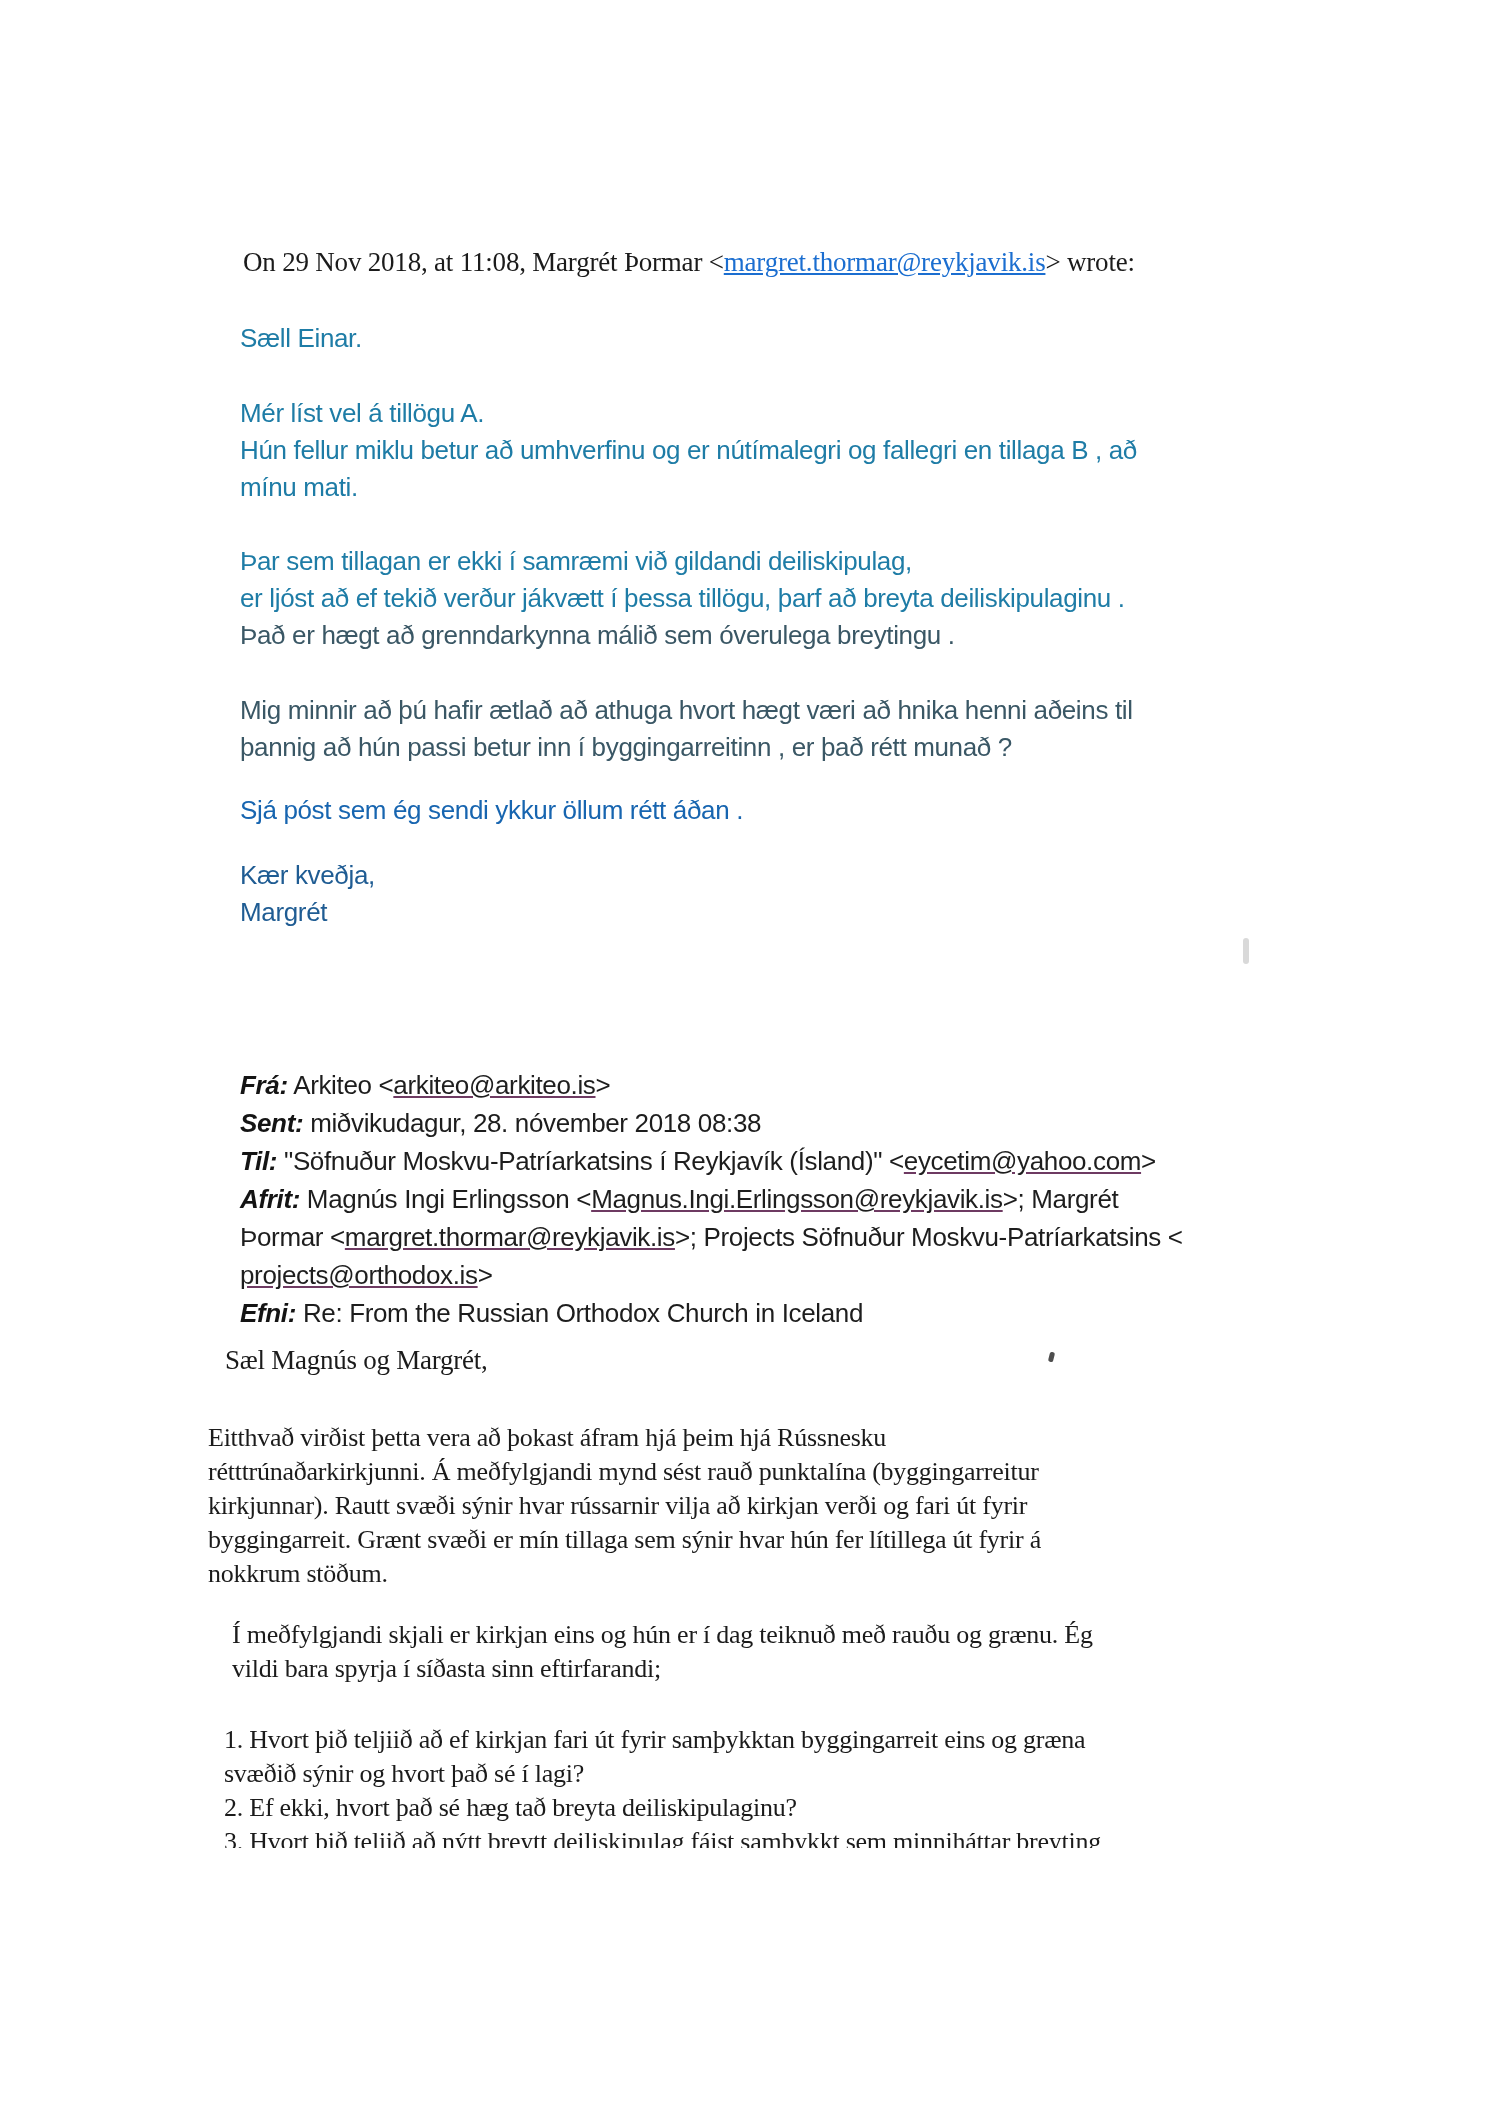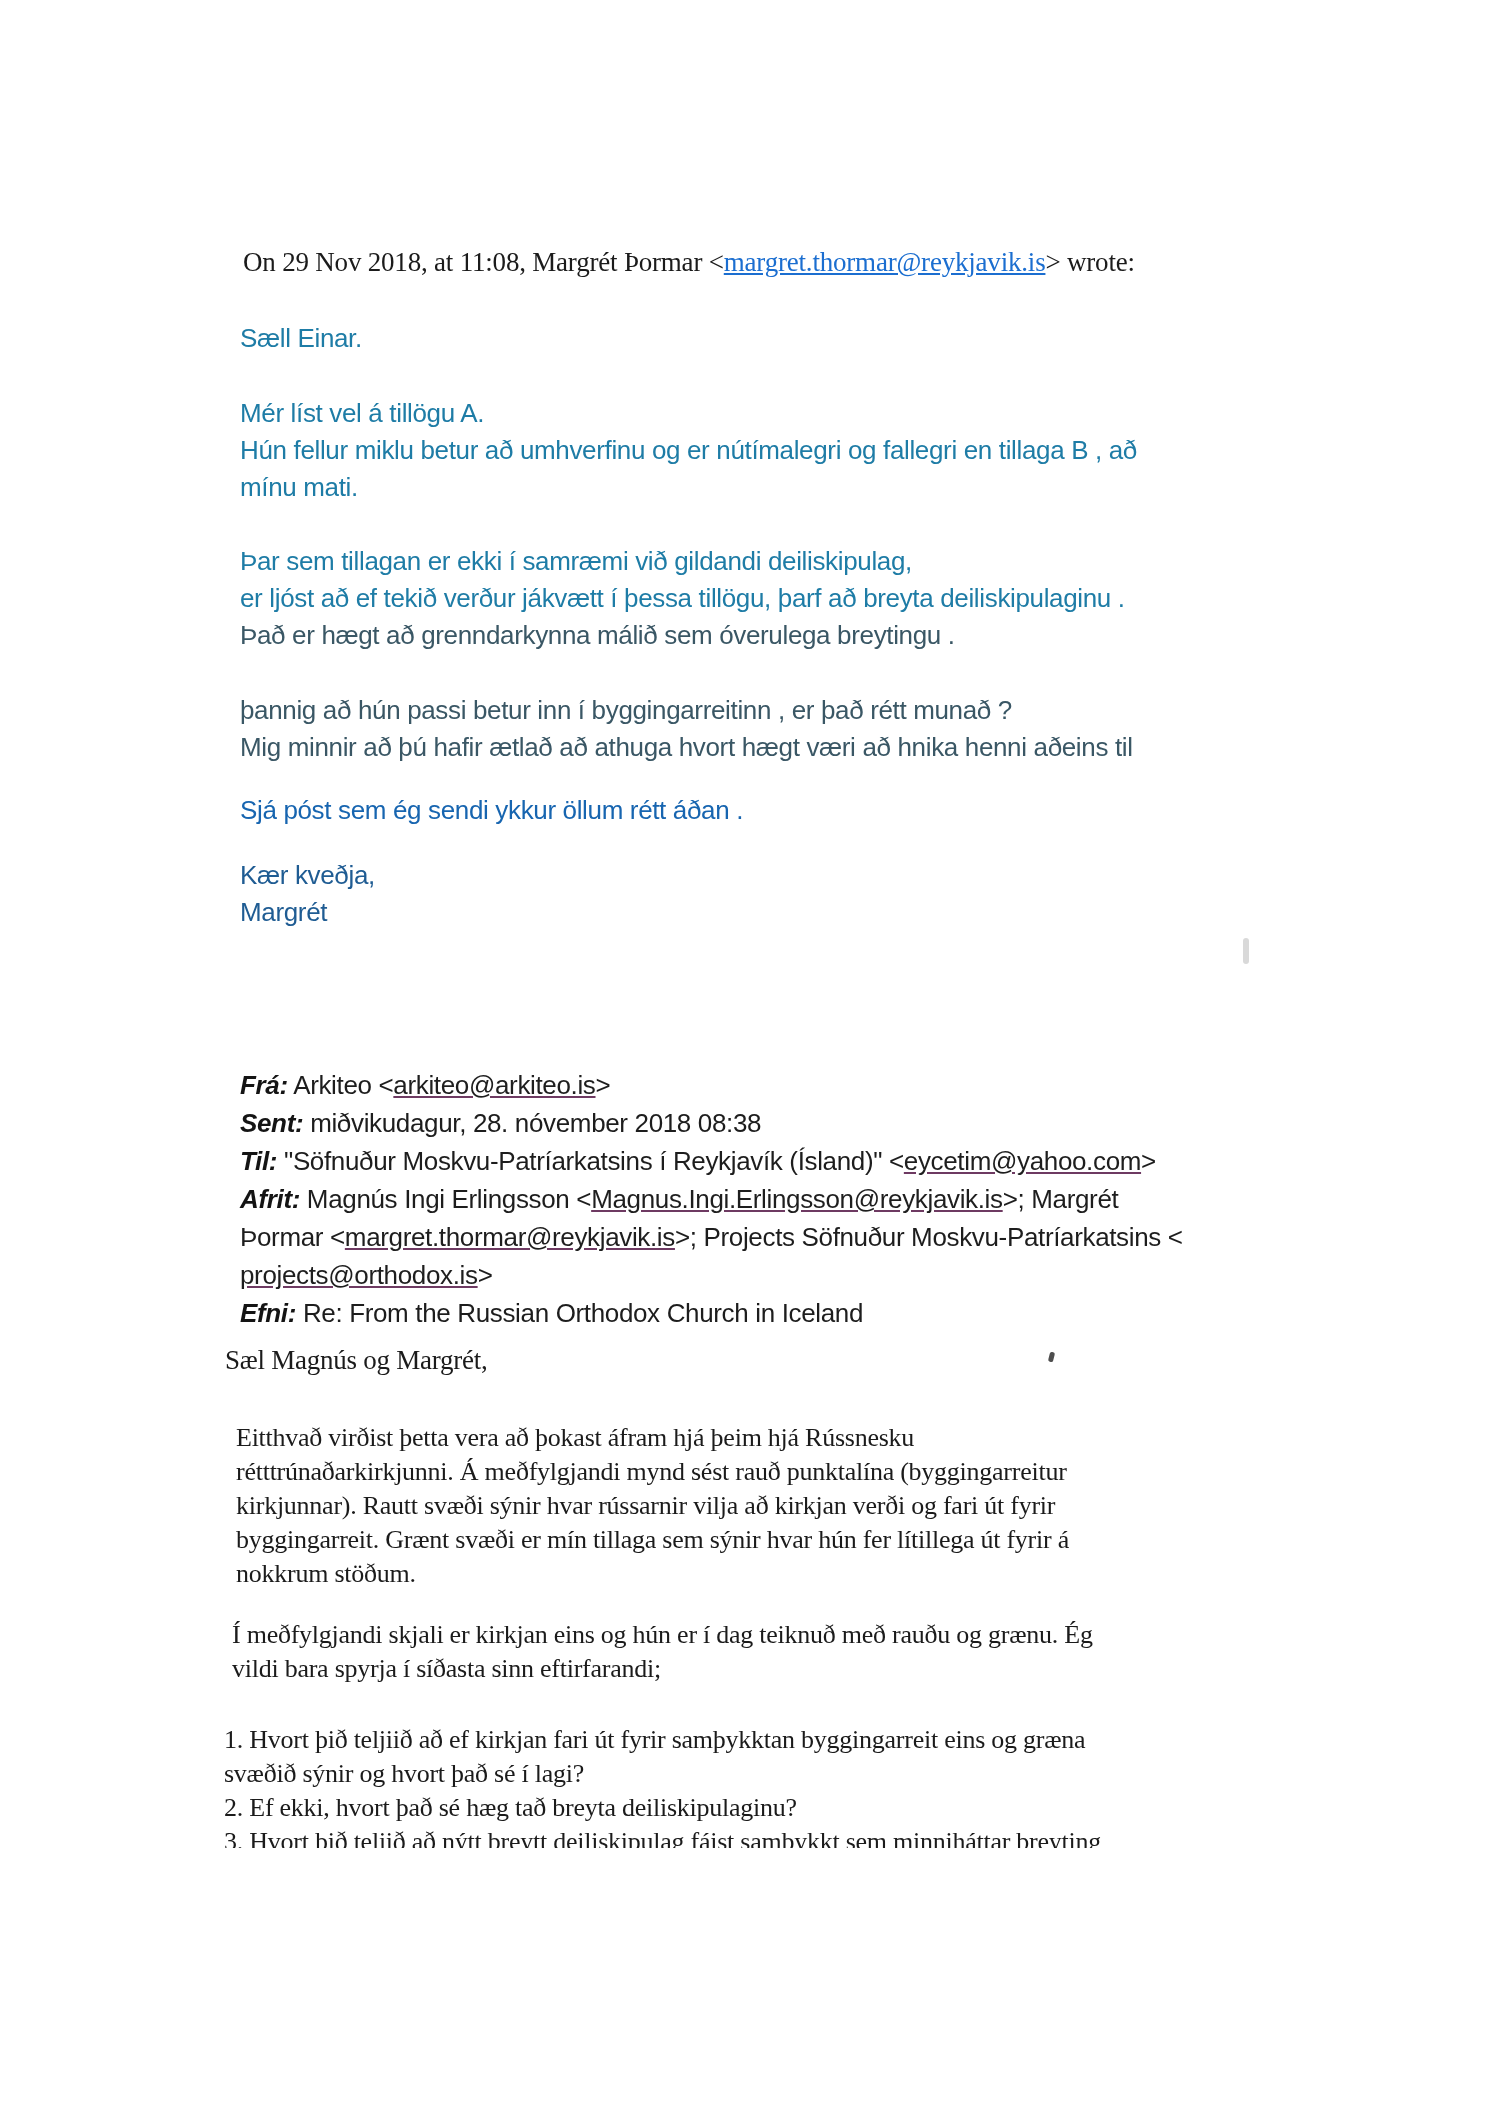--- a/index.html
+++ b/index.html
@@ -36,21 +36,21 @@
   
   .mailheaders{top:1066px;left:240px;font-size:26px;letter-spacing:-0.35px;color:#1d1d1d;}
   .mailheaders .line{line-height:38px;}
   .hlabel{font-weight:700;color:#141414;font-style:italic;}
   .hlink{color:#1e1e1e;text-decoration:underline;text-decoration-color:#6e3a62;}
 
   
   .msg{font-size:26px;letter-spacing:-0.25px;color:#1b1b1b;}
   .msg .line{line-height:34px;}
   .p-salutation{top:1345px;left:225px;font-size:27px;}
-  .p-m1{top:1421px;left:236px;}
+  .p-m1{top:1421px;left:208px;}
   .p-m2{top:1618px;left:232px;}
   .p-m3{top:1723px;left:224px;}
 
   
   .speck-dark{left:1049px;top:1352px;width:5px;height:10px;background:#4e4e4e;border-radius:2px;transform:rotate(14deg);}
   .speck-faint{left:1243px;top:938px;width:6px;height:26px;background:#d9d9d9;border-radius:3px;}
 </style>
 </head>
 <body>
 
@@ -68,22 +68,22 @@
     <div class="line c-teal">mínu mati.</div>
   </div>
 
   <div class="abs reply p-r2">
     <div class="line c-teal">Þar sem tillagan er ekki í samræmi við gildandi deiliskipulag,</div>
     <div class="line c-teal">er ljóst að ef tekið verður jákvætt í þessa tillögu, þarf að breyta deiliskipulaginu .</div>
     <div class="line c-slate">Það er hægt að grenndarkynna málið sem óverulega breytingu .</div>
   </div>
 
   <div class="abs reply p-r3">
+    <div class="line c-slate">Mig minnir að þú hafir ætlað að athuga hvort hægt væri að hnika henni aðeins til</div>
     <div class="line c-slate">þannig að hún passi betur inn í byggingarreitinn , er það rétt munað ?</div>
-    <div class="line c-slate">Mig minnir að þú hafir ætlað að athuga hvort hægt væri að hnika henni aðeins til</div>
   </div>
 
   <div class="abs reply p-r4">
     <div class="line c-blue">Sjá póst sem ég sendi ykkur öllum rétt áðan .</div>
   </div>
 
   <div class="abs reply p-r5">
     <div class="line c-navy">Kær kveðja,</div>
     <div class="line c-navy">Margrét</div>
   </div>

